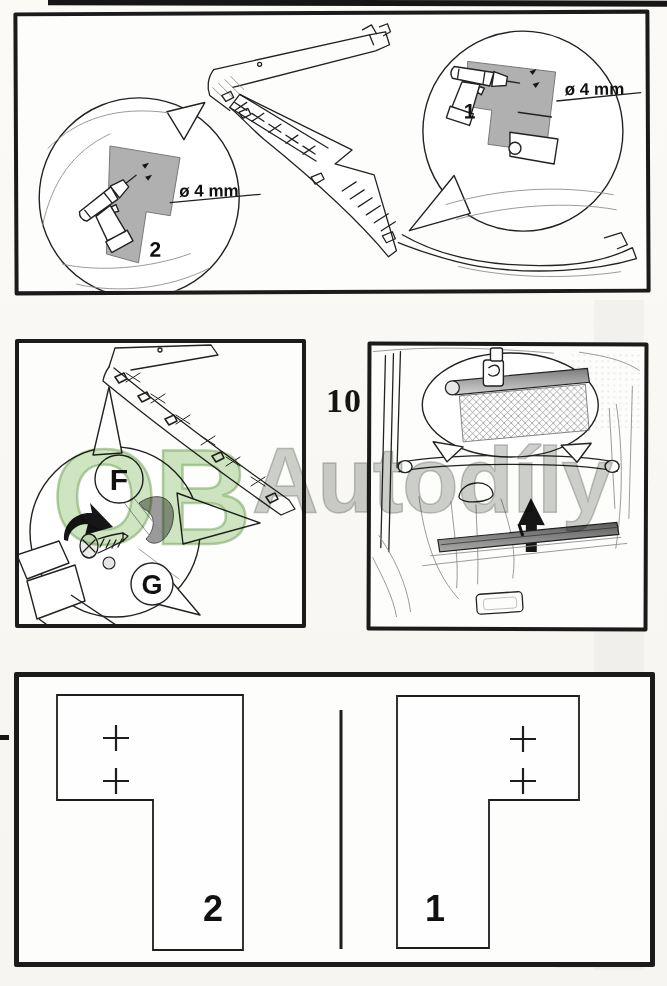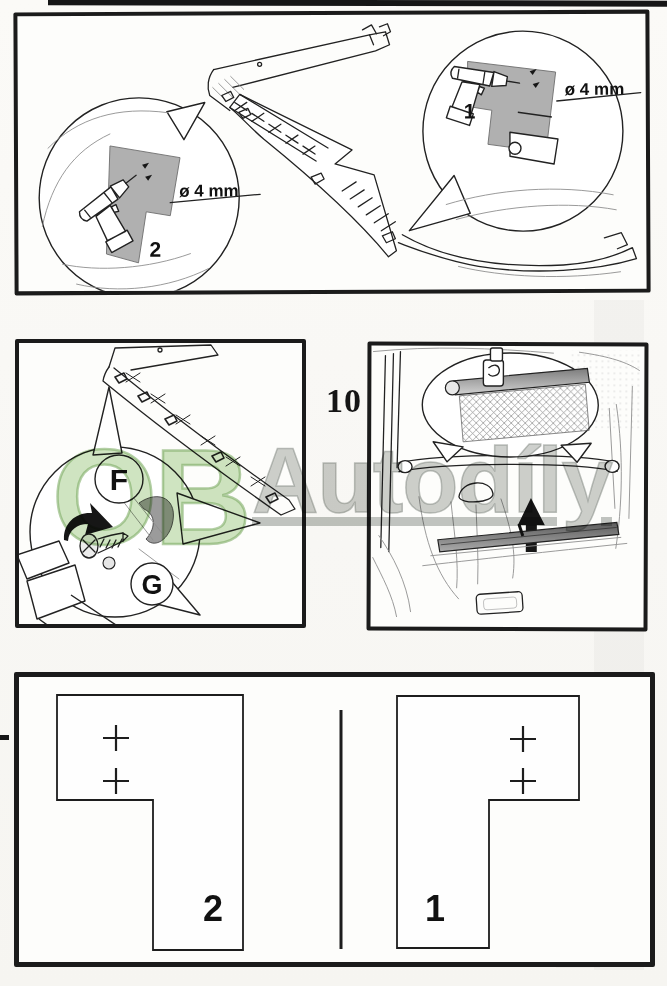--- a/index.html
+++ b/index.html
@@ -12,21 +12,21 @@
   .faint{fill:none;stroke:#b5b5b5;stroke-width:0.8;}
   .wht{fill:#ffffff;stroke:#222;stroke-width:1.4;stroke-linejoin:round;}
   .blk{fill:#161616;stroke:none;}
   .callout-num{font:bold 21px "Liberation Sans",sans-serif;fill:#111;}
   .dia{font:bold 17px "Liberation Sans",sans-serif;fill:#111;}
   .fg{font:bold 30px "Liberation Sans",sans-serif;fill:#111;text-anchor:middle;}
   .tplnum{font:bold 36px "Liberation Sans",sans-serif;fill:#111;}
   #step-number{position:absolute;left:316px;top:382px;width:46px;text-align:right;font:bold 34px "Liberation Serif",serif;color:#151515;letter-spacing:1px;}
   #watermark{position:absolute;left:0;top:0;pointer-events:none;mix-blend-mode:multiply;}
   #wm-ob{position:absolute;left:52px;top:430px;font:bold 135px/1 "Liberation Sans",sans-serif;color:rgba(178,212,155,0.62);-webkit-text-stroke:2.5px rgba(118,168,92,0.55);letter-spacing:-3px;}
-  #wm-auto{position:absolute;left:252px;top:434px;font:bold 92px/1 "Liberation Sans",sans-serif;color:rgba(165,170,164,0.55);-webkit-text-stroke:1.5px rgba(120,126,120,0.45);letter-spacing:-1px;text-decoration:underline;}
+  #wm-auto{position:absolute;left:252px;top:434px;font:bold 92px/1 "Liberation Sans",sans-serif;color:rgba(165,170,164,0.55);-webkit-text-stroke:1.5px rgba(120,126,120,0.45);letter-spacing:-1px;}
   #top-scan-edge{left:48px;top:0;width:619px;height:6px;background:#161616;transform:rotate(0.12deg);}
   #margin-tick{left:0;top:735px;width:9px;height:5px;background:#161616;}
   .shade{background:rgba(120,118,110,0.05);}
 </style>
 </head>
 <body>
 
 <div id="page">
 
   <div class="band" id="top-scan-edge"></div>

